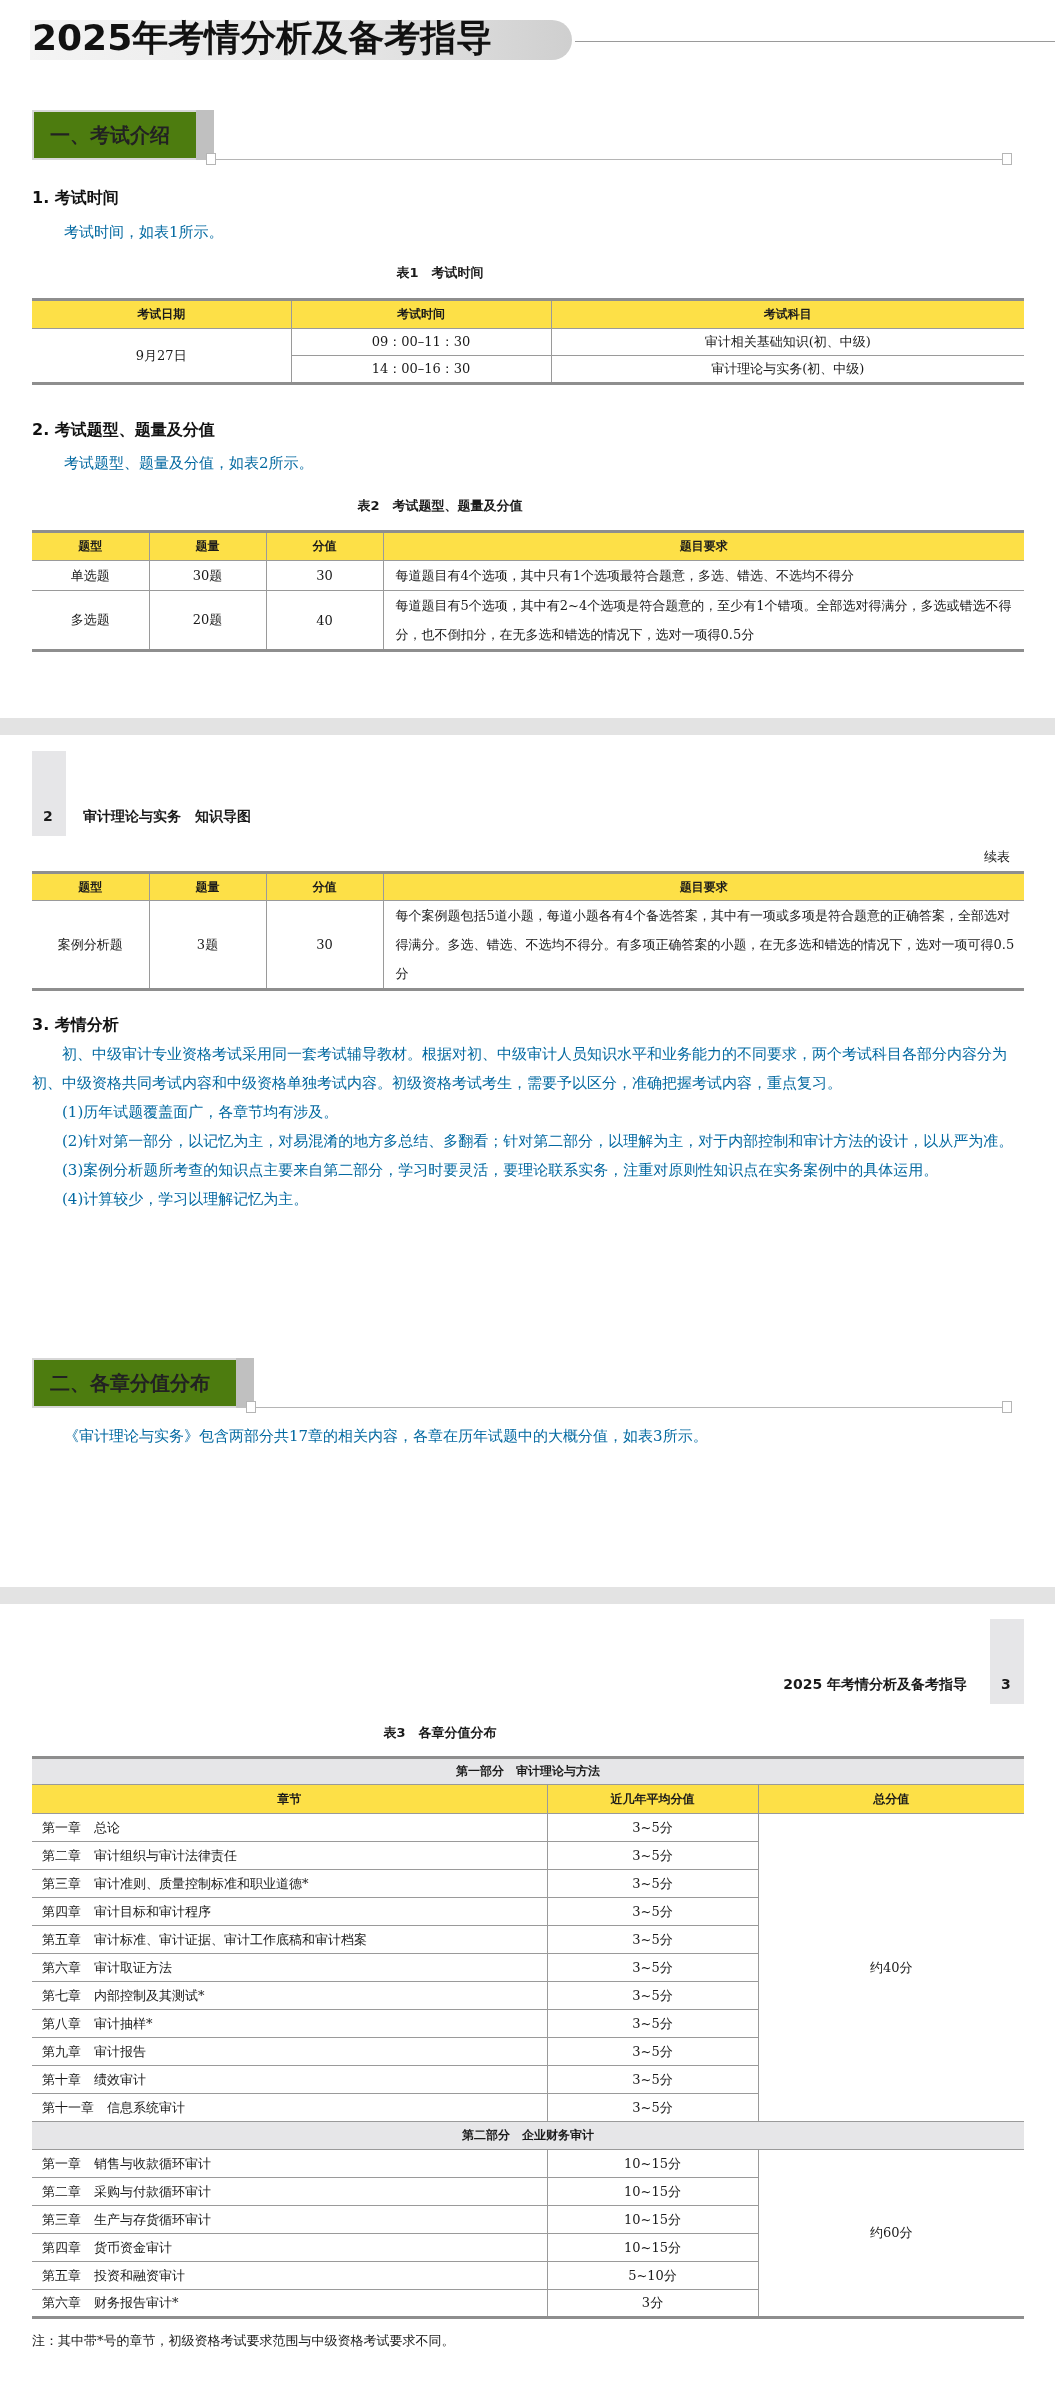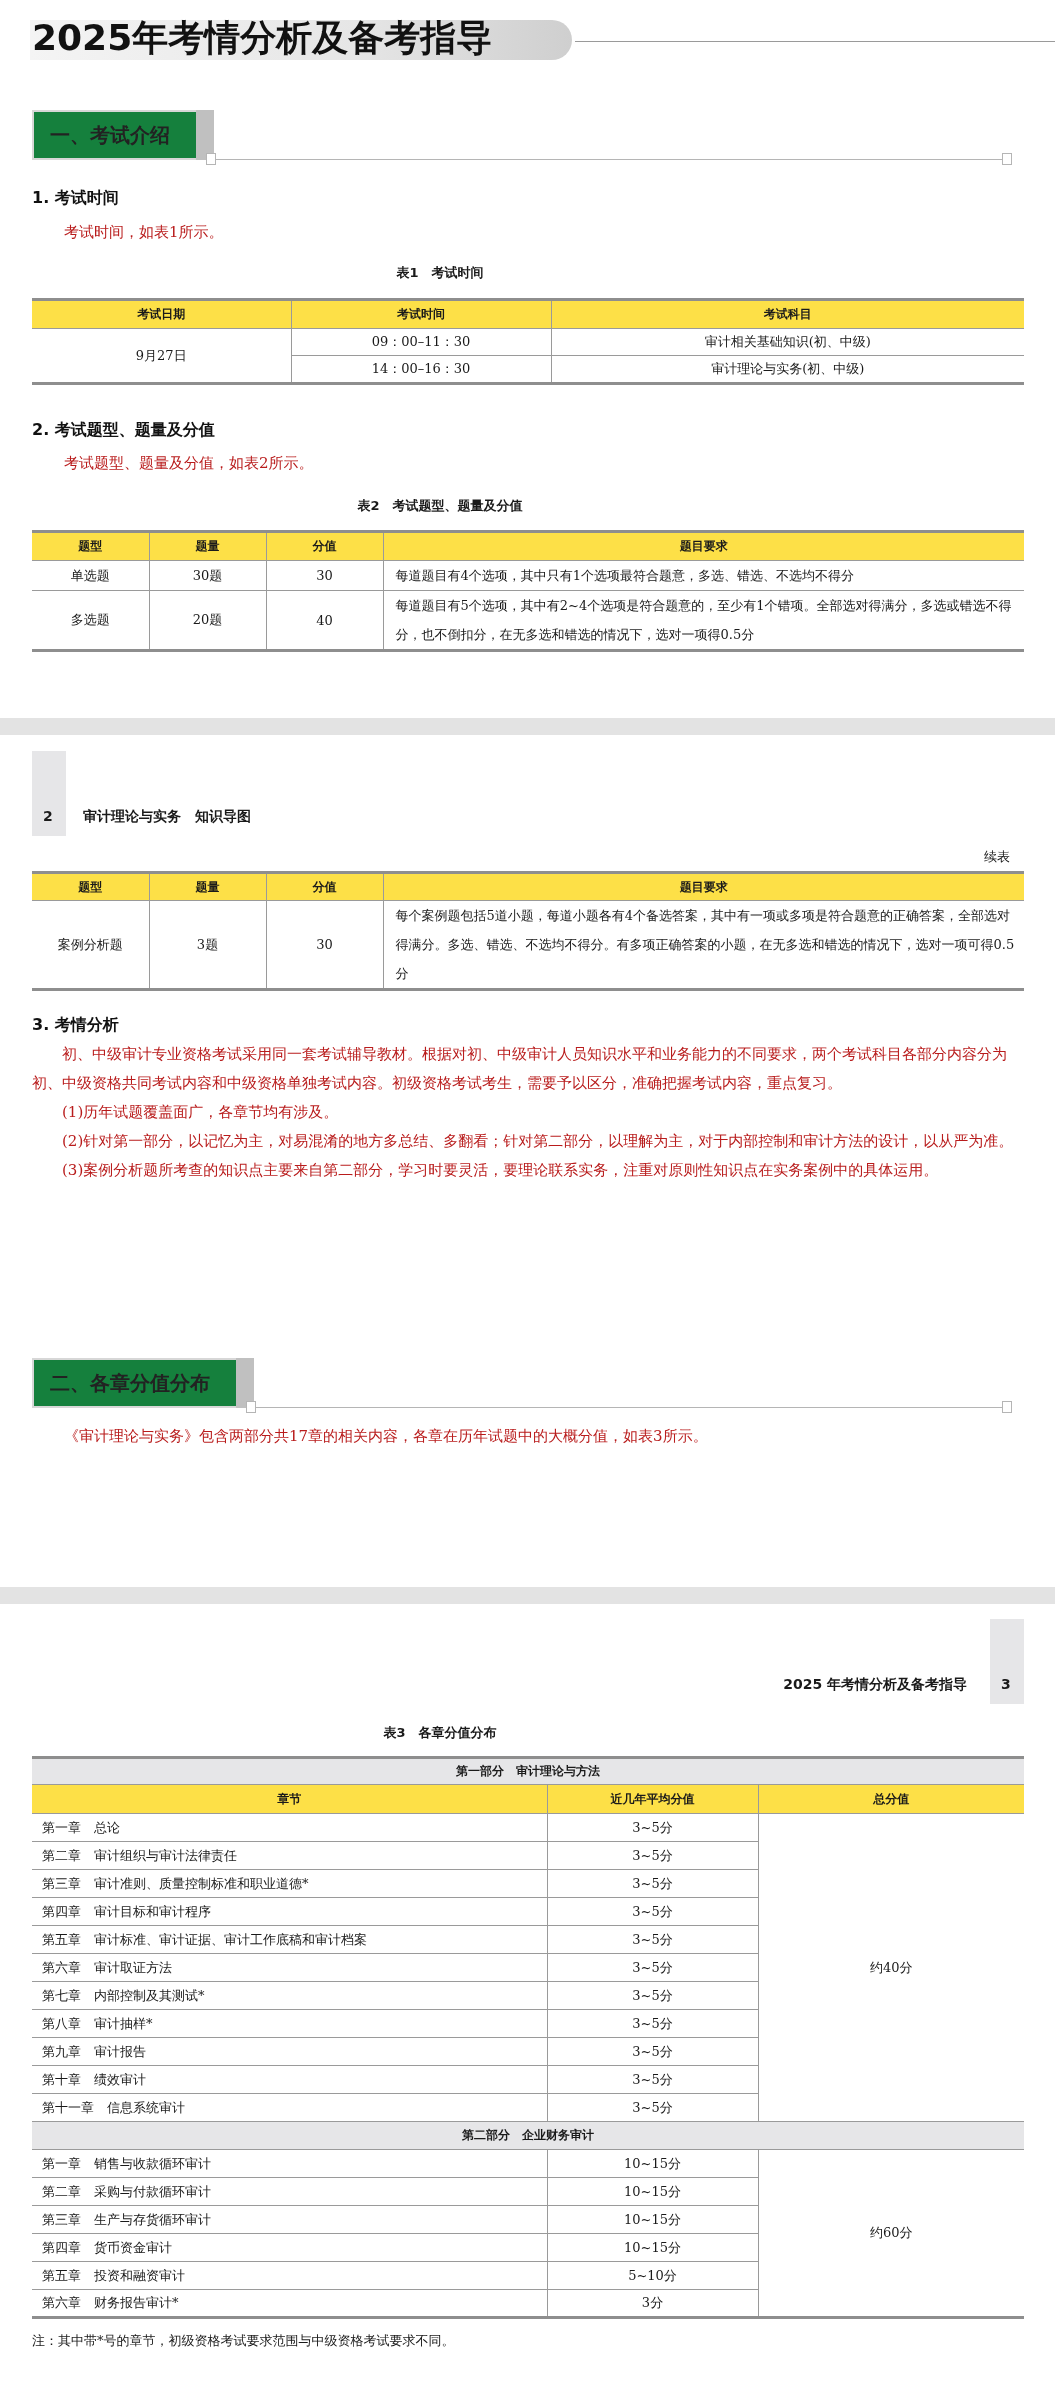--- a/index.html
+++ b/index.html
@@ -9,28 +9,28 @@
   .sans { font-family: "DejaVu Sans", "Liberation Sans", sans-serif; }
 
   
   .main-title { left: 32px; top: 14px; height: 48px; display: flex; align-items: center; }
   .main-title .pill { position: absolute; left: -2px; top: 6px; height: 40px; width: 542px; border-radius: 0 20px 20px 0;
     background: linear-gradient(to right, #f4f4f4 0%, #e6e6e6 60%, #cfcfcf 100%); }
   .main-title .txt { position: relative; font-family: "DejaVu Sans", sans-serif; font-weight: bold; font-size: 36px; letter-spacing: 0px; color: #111; }
   .title-rule { left: 575px; top: 41px; width: 480px; height: 1px; background: #9a9a9a; }
 
   
-  .sec-box { border: 2px solid #d7d7d7; border-right: none; background: #15803d; display: flex; align-items: center; padding-left: 16px; }
+  .sec-box { border: 2px solid #d7d7d7; border-right: none; background: #4d7c0f; display: flex; align-items: center; padding-left: 16px; }
   .sec-box .lbl { font-family: "DejaVu Serif", serif; font-weight: bold; font-size: 20px; color: #222; }
   .sec-tab { background: #c0c0c0; }
   .sec-rule { height: 1px; background: #b5b5b5; }
   .sec-sq { width: 10px; height: 12px; border: 1px solid #b5b5b5; background: #fff; }
 
   .h3 { font-family: "DejaVu Sans", sans-serif; font-weight: bold; font-size: 16px; color: #111; }
-  .p { font-size: 15px; line-height: 29px; color: #b91c1c; }
+  .p { font-size: 15px; line-height: 29px; color: #0369a1; }
   .caption { font-family: "DejaVu Sans", sans-serif; font-weight: bold; font-size: 13px; text-align: center; width: 880px; left: 0; }
 
   table { border-collapse: collapse; position: absolute; font-size: 13px; }
   table td, table th { border-left: 1px solid #9a9a9a; border-right: 1px solid #9a9a9a; border-bottom: 1px solid #9a9a9a; text-align: center; vertical-align: middle; }
   table tr > *:first-child { border-left: none; }
   table tr > *:last-child { border-right: none; }
   table th { background: #fde047; font-family: "DejaVu Sans", sans-serif; font-weight: bold; font-size: 12px; }
   table { border-top: 3px solid #8e8e8e; border-bottom: 3px solid #8e8e8e; }
   td.left { text-align: left; padding-left: 10px; }
   td.req { text-align: left; padding: 0 8px 0 12px; line-height: 29px; }
@@ -130,20 +130,21 @@
   </tr>
 </tbody>
   </table>
 
 <div class="abs h3" style="left:32px; top:1015px;">3. 考情分析</div>
 <div class="abs" style="left:32px; top:1040px; width:992px;">
   <p class="p" style="text-indent:30px;">初、中级审计专业资格考试采用同一套考试辅导教材。根据对初、中级审计人员知识水平和业务能力的不同要求，两个考试科目各部分内容分为初、中级资格共同考试内容和中级资格单独考试内容。初级资格考试考生，需要予以区分，准确把握考试内容，重点复习。</p>
   <p class="p" style="text-indent:30px;">(1)历年试题覆盖面广，各章节均有涉及。</p>
   <p class="p" style="text-indent:30px;">(2)针对第一部分，以记忆为主，对易混淆的地方多总结、多翻看；针对第二部分，以理解为主，对于内部控制和审计方法的设计，以从严为准。</p>
   <p class="p" style="text-indent:30px;">(3)案例分析题所考查的知识点主要来自第二部分，学习时要灵活，要理论联系实务，注重对原则性知识点在实务案例中的具体运用。</p>
+  <p class="p" style="text-indent:30px;">(4)计算较少，学习以理解记忆为主。</p>
 </div>
 
 <div class="abs sec-box" style="left:32px; top:1358px; width:222px; height:50px;">
   <span class="lbl">二、各章分值分布</span>
 </div>
 <div class="abs sec-tab" style="left:236px; top:1358px; width:18px; height:50px;"></div>
 <div class="abs sec-rule" style="left:250px; top:1407px; width:760px;"></div>
 <div class="abs sec-sq" style="left:246px; top:1401px;"></div>
 <div class="abs sec-sq" style="left:1002px; top:1401px;"></div>
 

